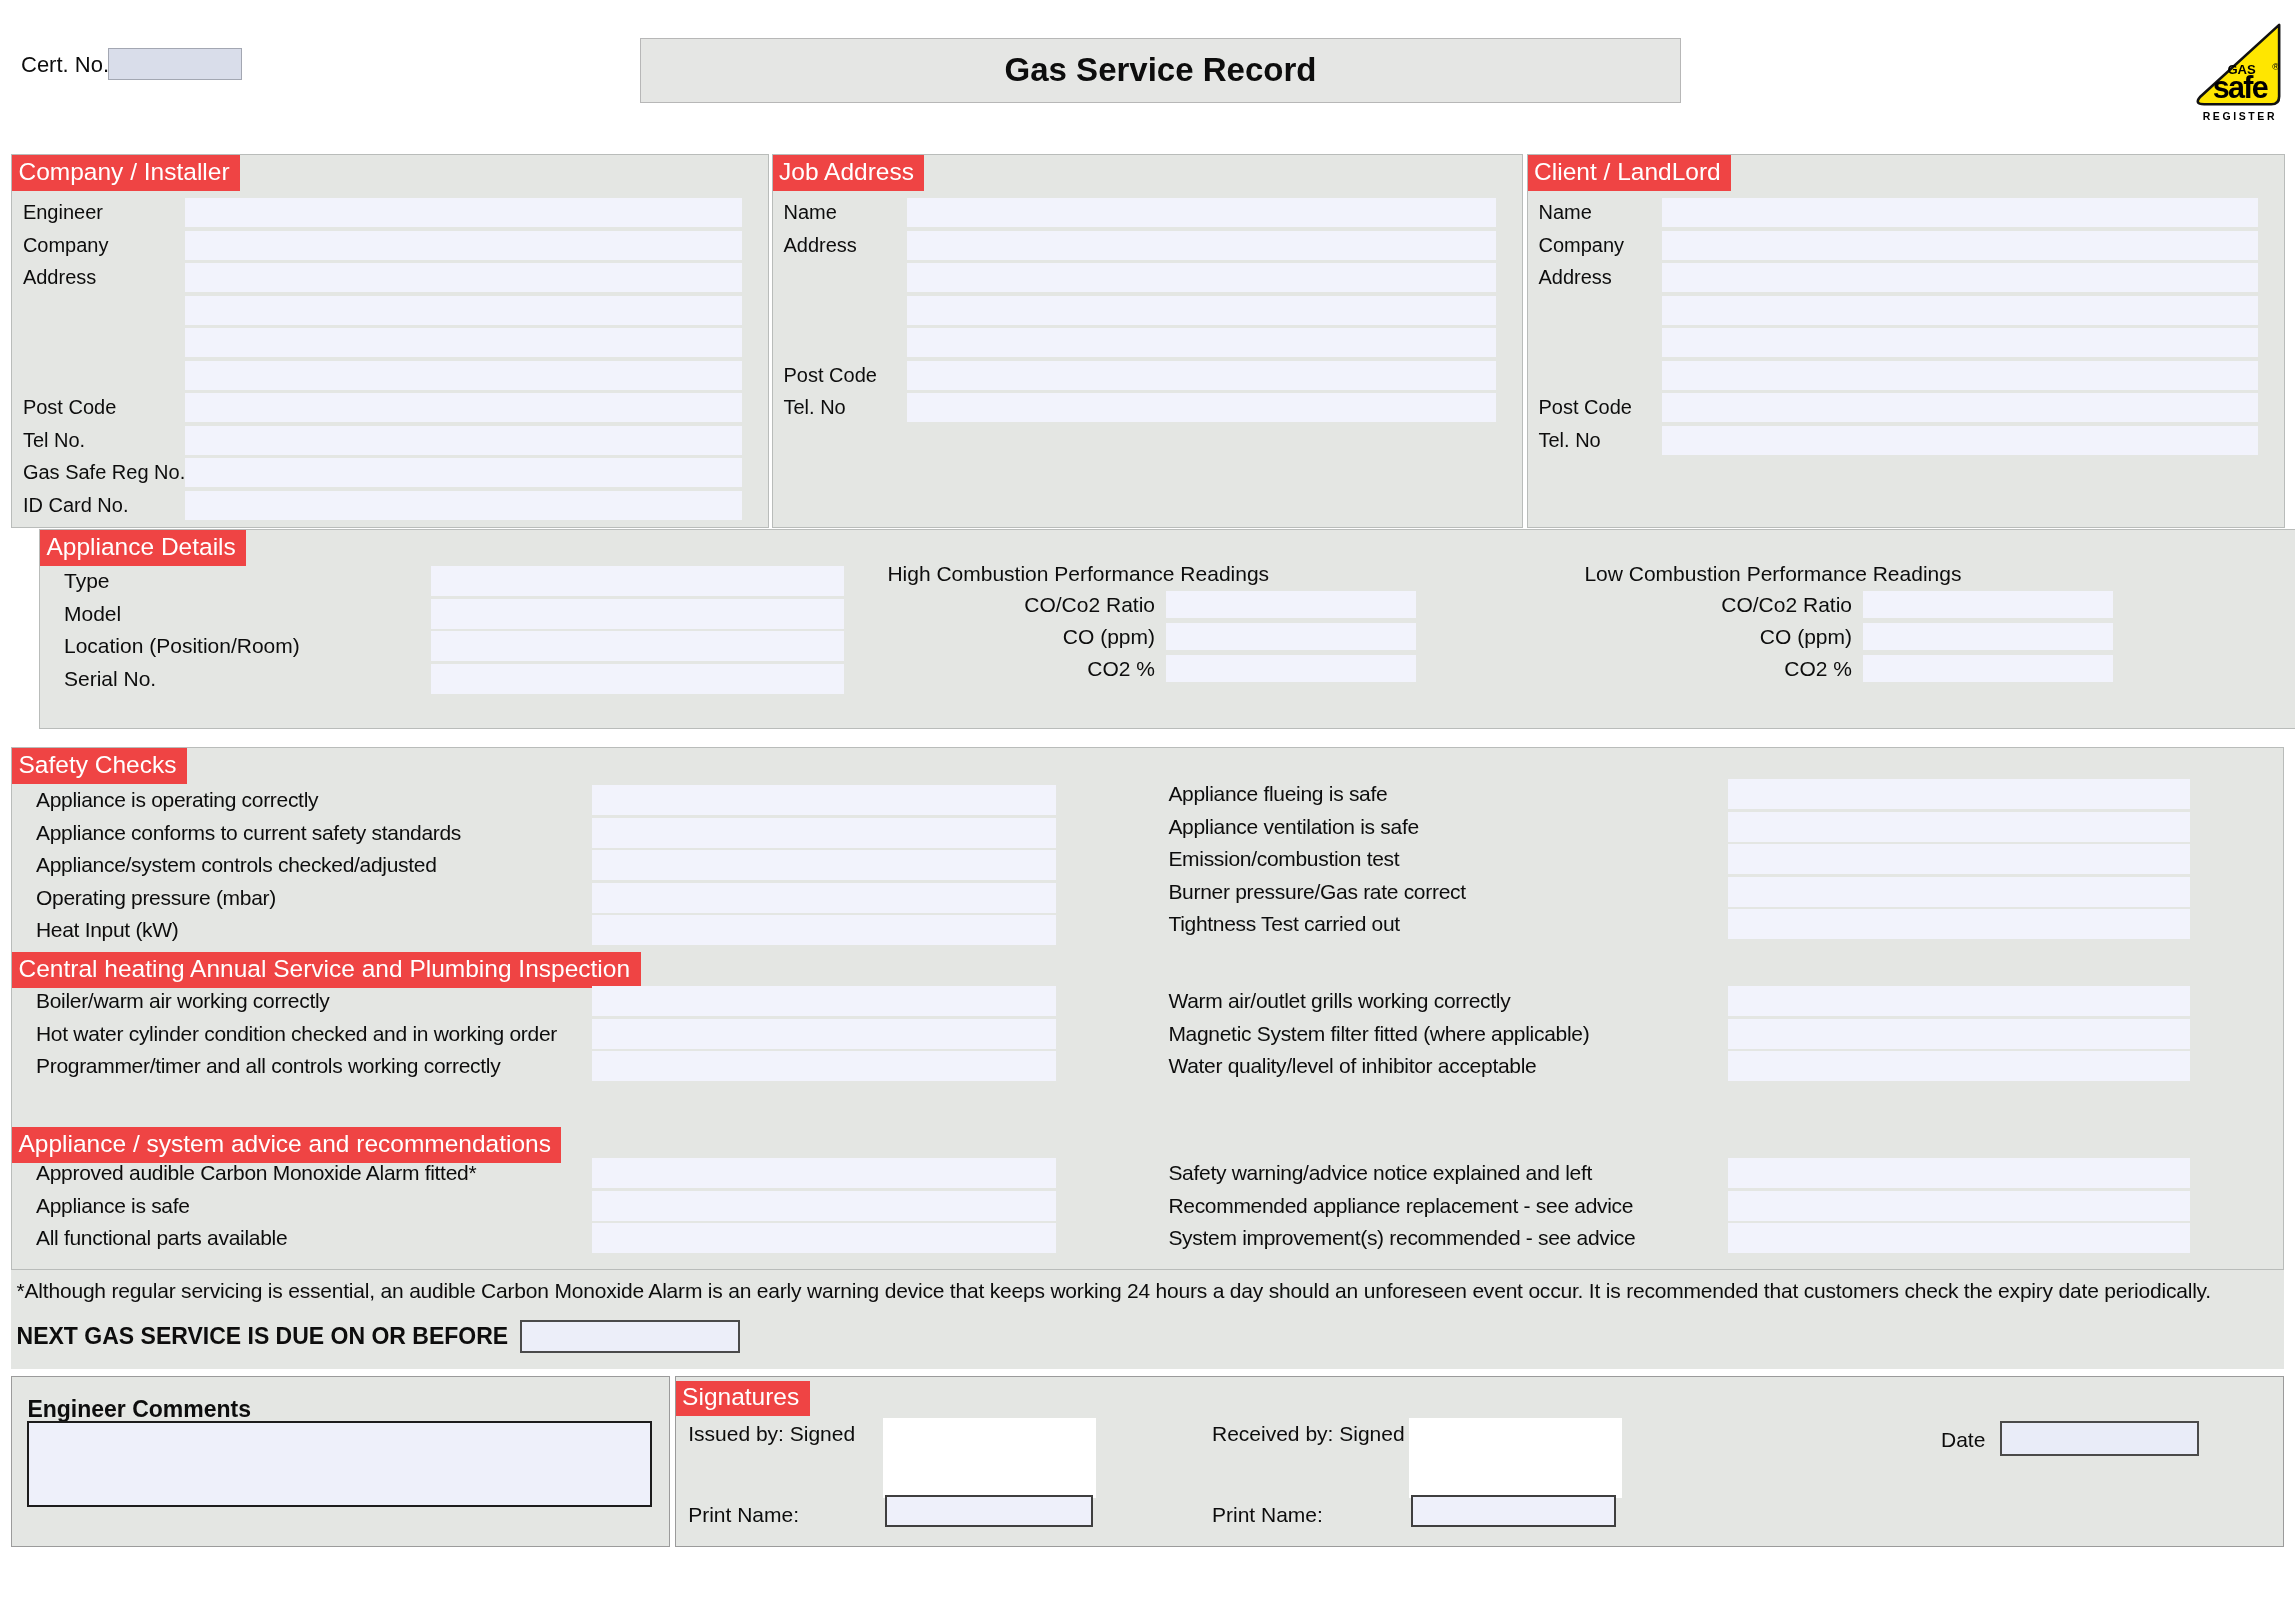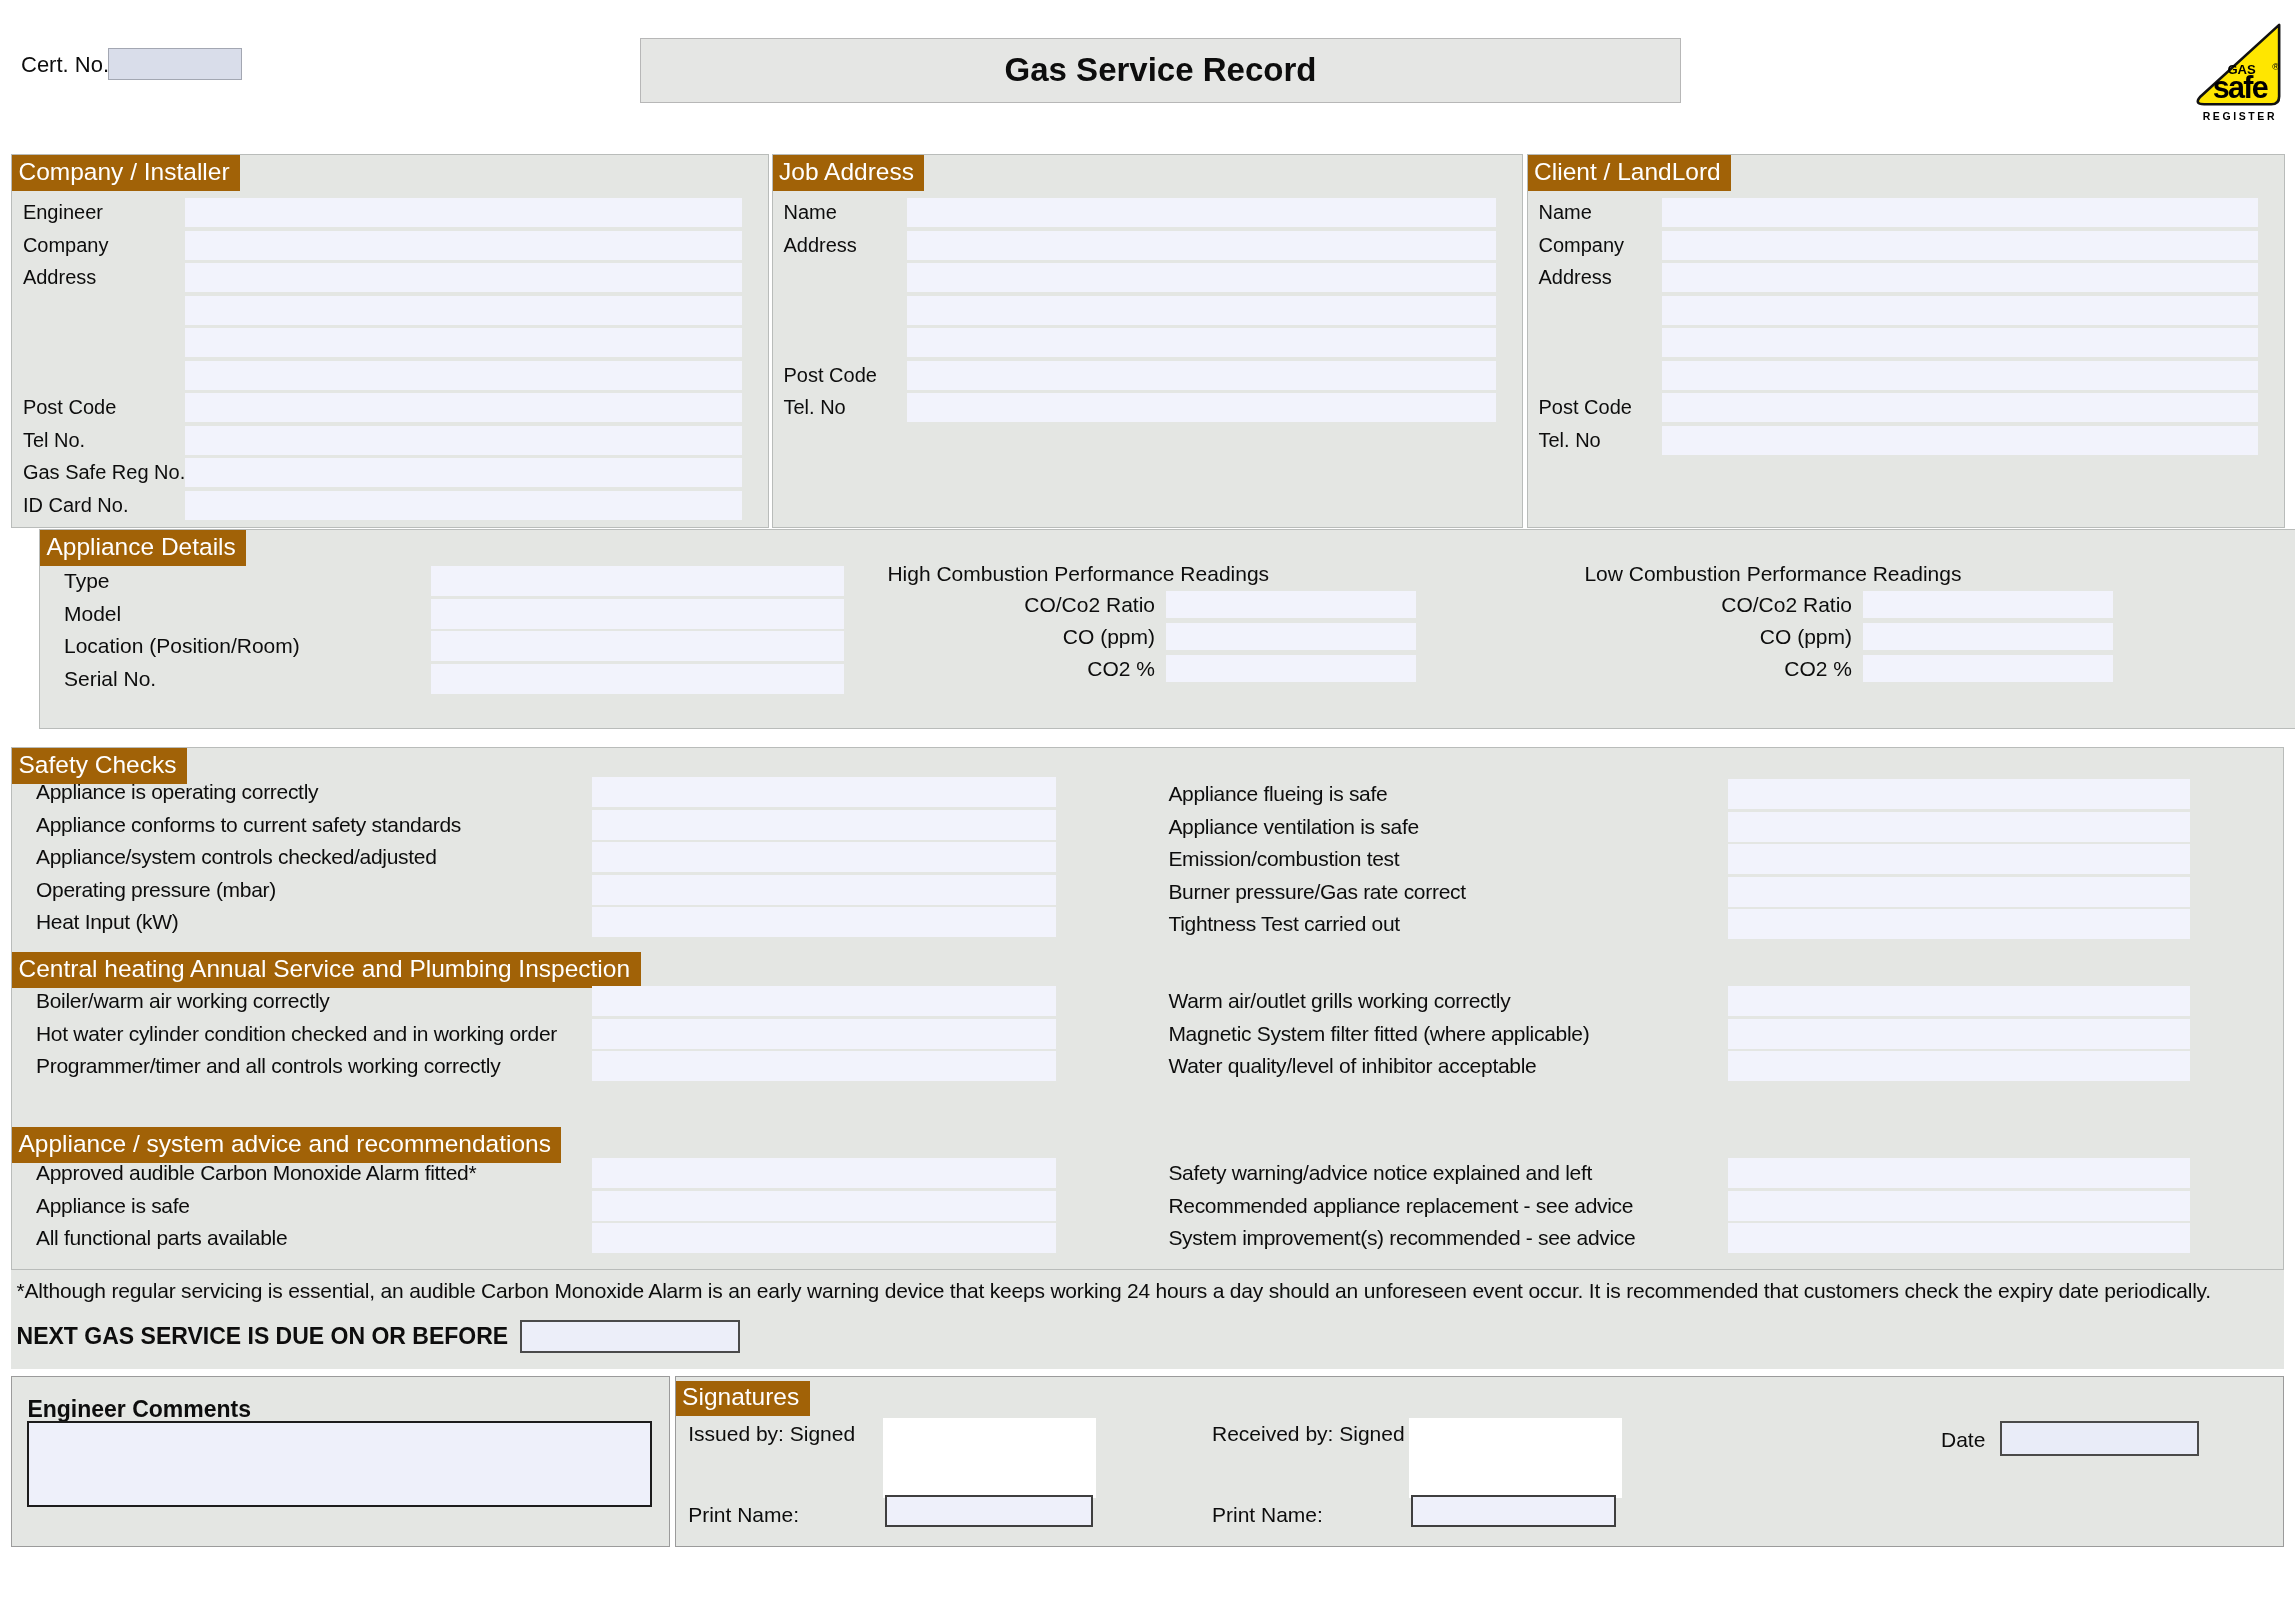--- a/index.html
+++ b/index.html
@@ -1,21 +1,21 @@
 <!DOCTYPE html>
 <html style="font-size:14px"><head>
 <meta charset="utf-8">
 <style>
   * { margin:0; padding:0; box-sizing:border-box; }
   body { background:#fff; font-family:"Liberation Sans", sans-serif; color:#0d0d0d; }
   .page { position:relative; width:2295px; height:1622px; background:#ffffff; overflow:hidden; }
 
   
   .sec { position:absolute; background:#e4e6e3; border:1.7px solid #b9bcba; }
-  .bar { position:absolute; left:0; top:0; display:inline-block; background:#a16207; color:#fff;
+  .bar { position:absolute; left:0; top:0; display:inline-block; background:#ef4444; color:#fff;
          font-size:24.5px; padding:2.6px 10.5px 5.2px 6.1px; white-space:nowrap; }
 
   
   .fld { background:#f2f3fc; }
 
   
   .cert-label { position:absolute; left:21px; top:52px; font-size:22px; }
   .cert-input { position:absolute; left:108px; top:48px; width:134px; height:31.5px;
                 background:#d9ddea; border:1.7px solid #a3a7b2; }
   .title-box { position:absolute; left:640px; top:38px; width:1041px; height:65px;
@@ -43,21 +43,21 @@
   .hi-title { position:absolute; left:847px; top:31.5px; width:372px; text-align:center; font-size:21px; white-space:nowrap; }
   .lo-title { position:absolute; left:1544px; top:31.5px; width:372px; text-align:center; font-size:21px; white-space:nowrap; }
   .hi-rows { position:absolute; left:866px; top:61px; }
   .lo-rows { position:absolute; left:1563px; top:61px; }
   .rd-row { display:flex; height:27px; margin-bottom:5.2px; }
   .rd-row .lbl { flex:none; width:260px; text-align:right; padding-right:11.4px; font-size:21px; line-height:27px; white-space:nowrap; }
   .rd-row .fld { flex:none; width:250px; }
 
   
   #sec-checks { left:11.4px; top:747px; width:2273px; height:523px; }
-  .chk-left  { position:absolute; left:23.6px;  top:29px; }
+  .chk-left  { position:absolute; left:23.6px;  top:37px; }
   .chk-right { position:absolute; left:1156px; top:31px; }
   .chk-left2  { position:absolute; left:23.6px;  top:238px; }
   .chk-right2 { position:absolute; left:1156px; top:238px; }
   .chk-left3  { position:absolute; left:23.6px;  top:410px; }
   .chk-right3 { position:absolute; left:1156px; top:410px; }
   .chk-row { display:flex; height:30px; margin-bottom:2.6px; }
   .chk-row .lbl { flex:none; width:556px; font-size:21px; line-height:30px; white-space:nowrap; letter-spacing:-0.3px; }
   .chk-row .fld { flex:none; width:464px; }
   .chk-right .lbl, .chk-right2 .lbl, .chk-right3 .lbl { width:560px; }
   .chk-right .fld, .chk-right2 .fld, .chk-right3 .fld { width:462px; }

